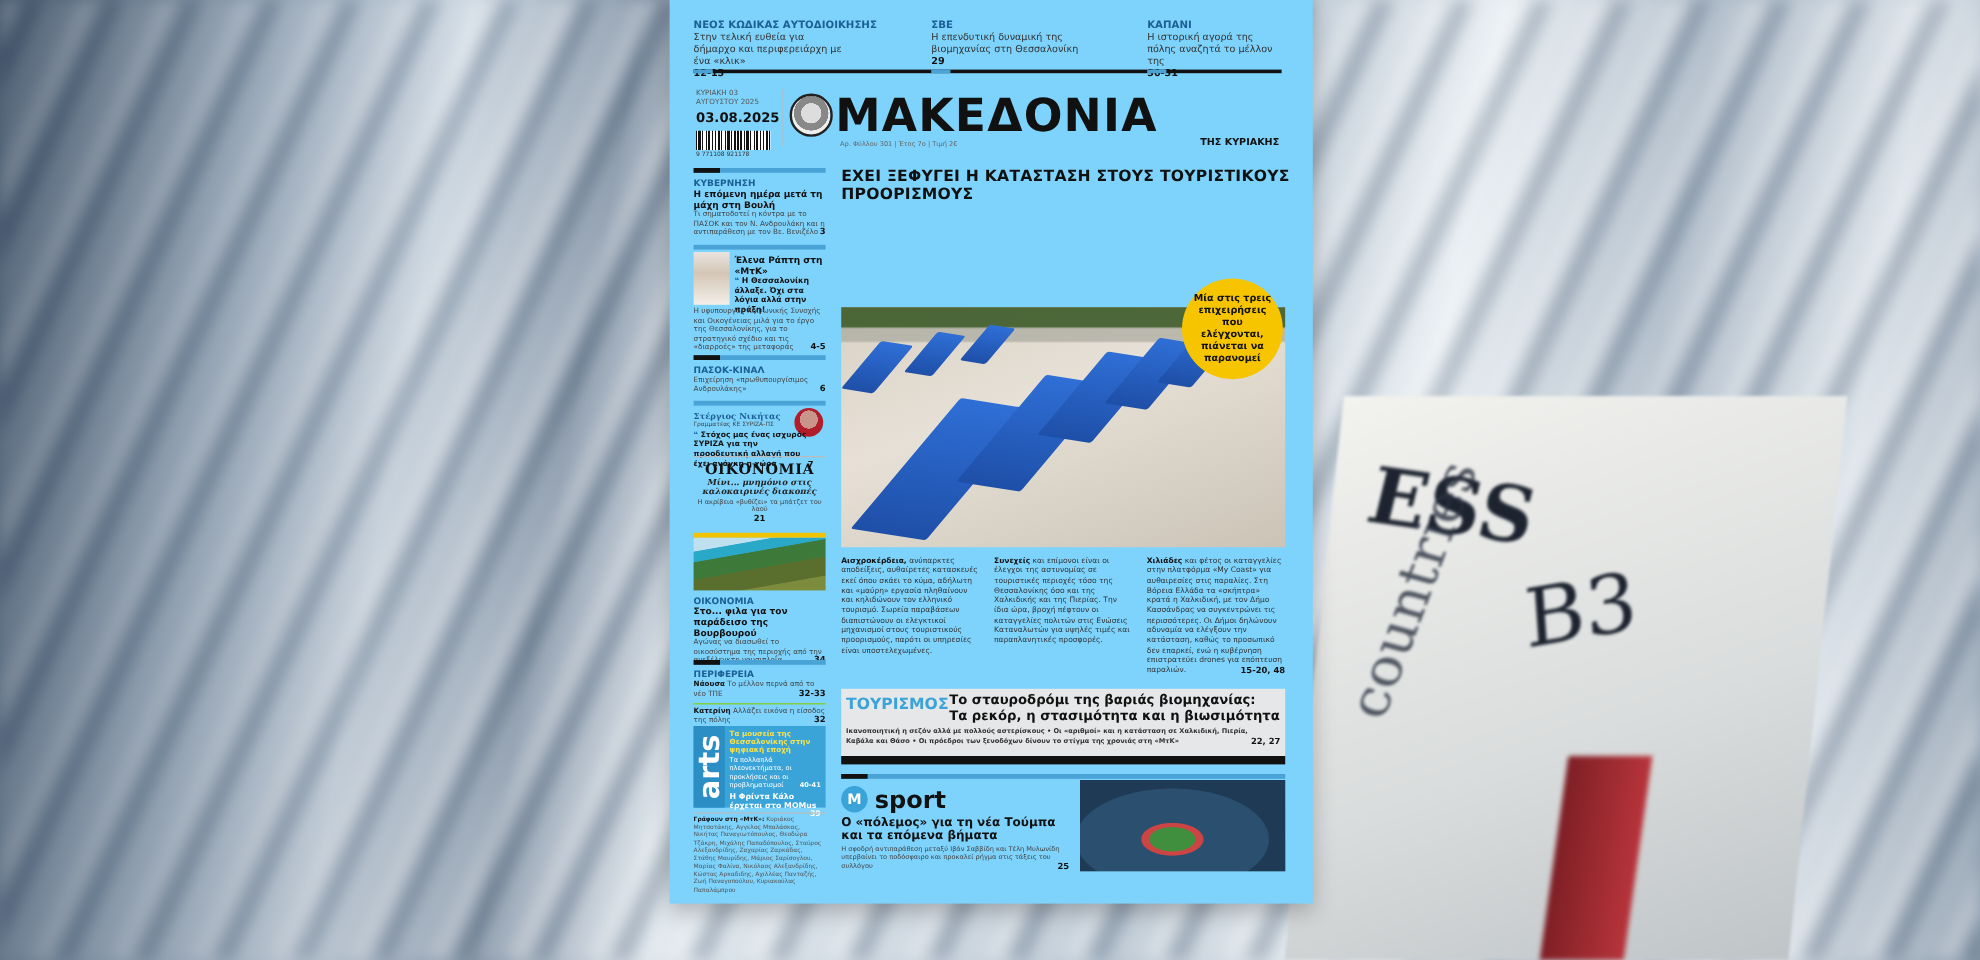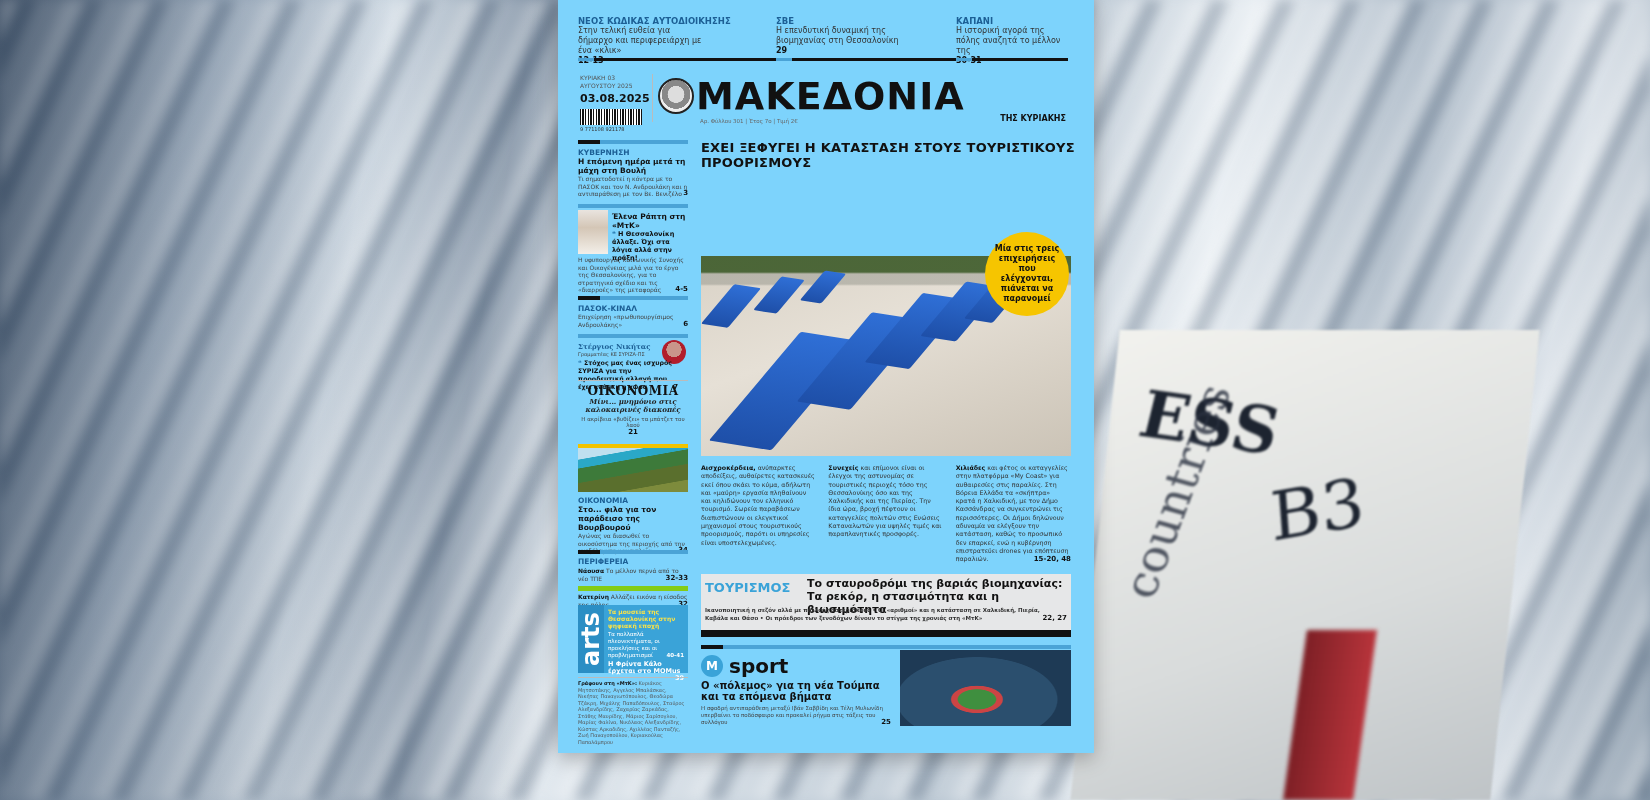--- a/index.html
+++ b/index.html
@@ -118,21 +118,21 @@
     background: #f6c500; display: flex; align-items: center; justify-content: center; text-align: center;
     font-size: 8px; font-weight: bold; line-height: 10px; color: #111; padding: 8px; }
 
   .body-cols { position: absolute; left: 143px; top: 464px; width: 370px; display: flex; gap: 12px; }
   .body-col { flex: 1; font-size: 6.3px; line-height: 8.3px; color: #333; }
   .body-col b { color: #111; }
   .body-col .pg { font-weight: bold; color: #111; font-size: 7px; float: right; }
 
   .tourism { position: absolute; left: 143px; top: 574px; width: 370px; height: 56px; background: #e6e7e8; }
   .tourism .label { position: absolute; left: 4px; top: 6px; font-size: 13px; font-weight: bold; color: #3aa3d8; }
-  .tourism .title { position: absolute; left: 90px; top: 3px; font-size: 11px; font-weight: bold; line-height: 13px; color: #111; margin-left: 16px; }
+  .tourism .title { position: absolute; left: 90px; top: 3px; font-size: 11px; font-weight: bold; line-height: 13px; color: #111; }
   .tourism .sub { position: absolute; left: 4px; top: 33px; width: 340px; font-size: 5.5px; line-height: 7.5px; color: #333; font-weight: bold; }
   .tourism .pn { position: absolute; right: 4px; top: 40px; font-size: 7px; font-weight: bold; }
   .tourism-rule { position: absolute; left: 143px; top: 630px; width: 370px; height: 7px; background: #111; }
 
   .sport-bar { position: absolute; left: 143px; top: 645px; width: 370px; height: 4px; background: #4aa3d6; }
   .sport-bar .dark { position: absolute; left: 0; top: 0; width: 22px; height: 4px; background: #111; }
   .sport-logo { position: absolute; left: 143px; top: 654px; display: flex; align-items: center; gap: 6px; }
   .sport-m { width: 22px; height: 22px; border-radius: 50%; background: #3aa3d8; color: #fff; font-weight: bold; font-size: 12px; display: flex; align-items: center; justify-content: center; }
   .sport-word { font-size: 20px; font-weight: bold; color: #111; }
   .sport-head { position: absolute; left: 143px; top: 680px; width: 190px; font-size: 10px; font-weight: bold; line-height: 11px; color: #111; }
@@ -241,21 +241,21 @@
     <div class="head">Στο... φιλα για τον παράδεισο της Βουρβουρού</div>
     <div><span>Αγώνας να διασωθεί το οικοσύστημα της περιοχής από την ανεξέλεγκτη ναυσιπλοΐα</span> <span class="pg">34</span></div>
   </div>
 
   <div class="secbar" style="left:20px;top:550px;width:110px">
       <span class="dark"></span>
     </div>
   <div class="lc" style="top:557px">
     <div class="kick">ΠΕΡΙΦΕΡΕΙΑ</div>
     <div style="margin-top:1px"><b style="color:#111">Νάουσα</b> <span>Το μέλλον περνά από το νέο ΤΠΕ</span> <span class="pg">32-33</span></div>
-    <div style="margin-top:4px;border-top:5px solid #84cc16;padding-top:2px"><b style="color:#111">Κατερίνη</b> <span>Αλλάζει εικόνα η είσοδος της πόλης</span> <span class="pg">32</span></div>
+    <div style="margin-top:4px;border-top:1px solid #84cc16;padding-top:2px"><b style="color:#111">Κατερίνη</b> <span>Αλλάζει εικόνα η είσοδος της πόλης</span> <span class="pg">32</span></div>
   </div>
 
   <div class="arts">
     <div class="arts-logo">arts</div>
     <div class="arts-body">
       <div class="y">Τα μουσεία της Θεσσαλονίκης στην ψηφιακή εποχή</div>
       <div style="margin-top:2px"><span>Τα πολλαπλά πλεονεκτήματα, οι προκλήσεις και οι προβληματισμοί</span> <span class="pn">40-41</span></div>
       <div class="b" style="margin-top:2px"><span>Η Φρίντα Κάλο έρχεται στο ΜΟΜus</span> <span class="pn">39</span></div>
     </div>
   </div>

